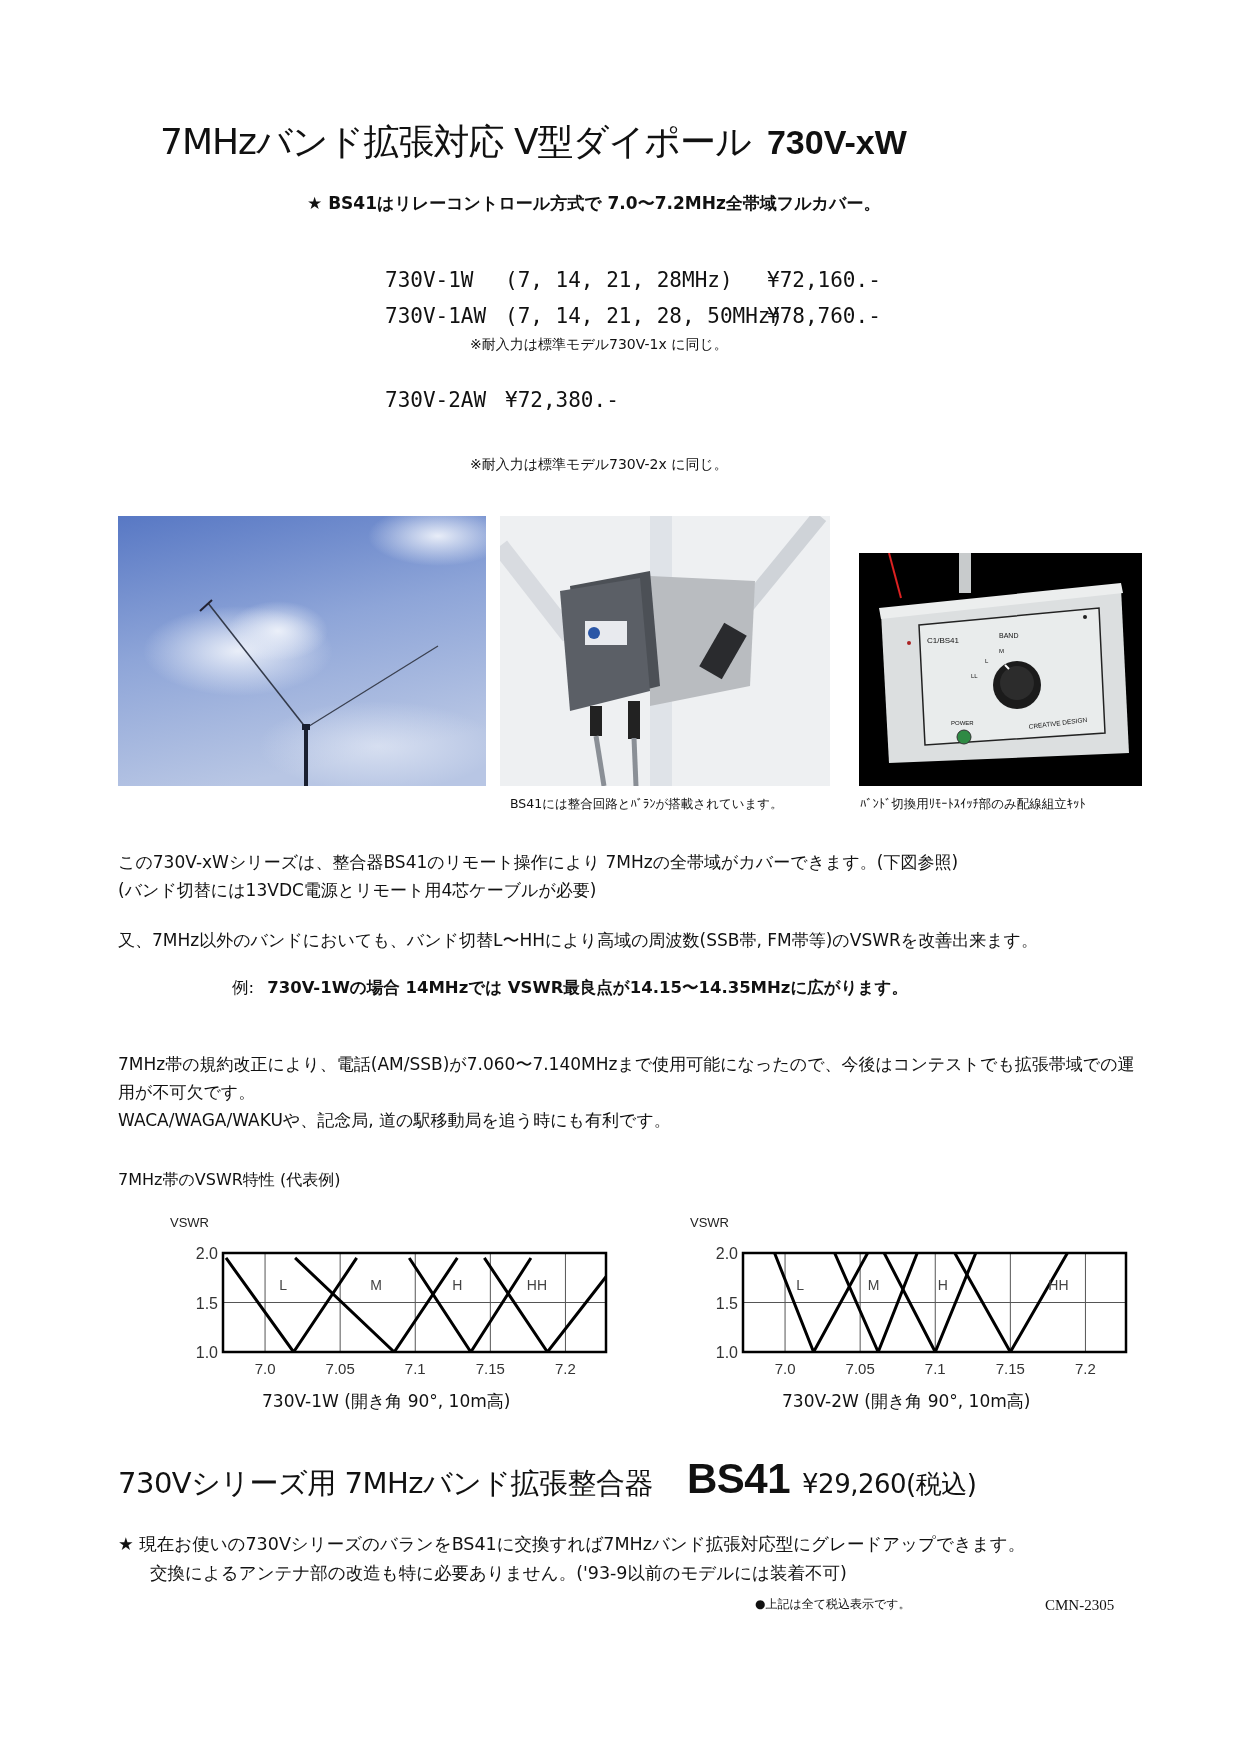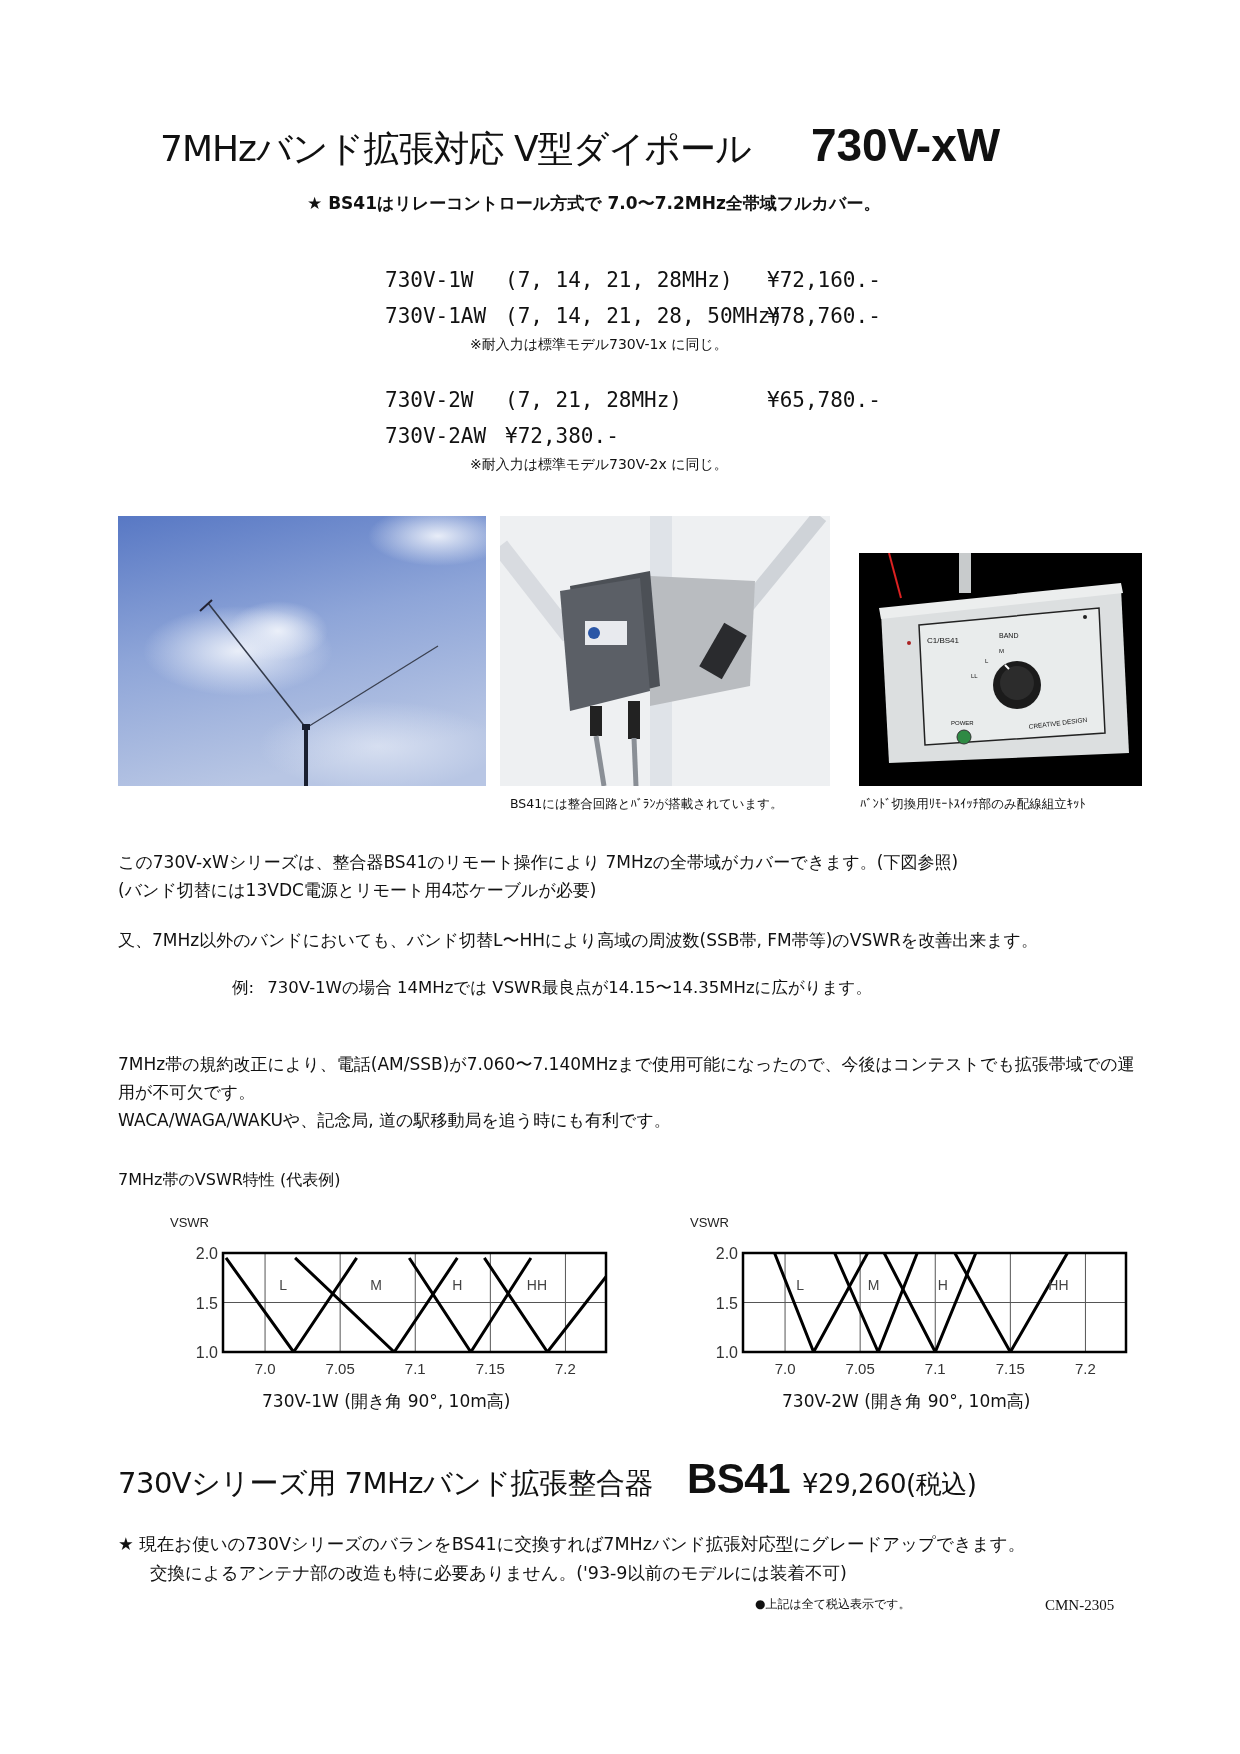--- a/index.html
+++ b/index.html
@@ -1,20 +1,20 @@
 <!DOCTYPE html>
 <html><head>
 <meta charset="utf-8">
 <style>
   html, body { margin: 0; padding: 0; background: #ffffff; }
   body { width: 1240px; height: 1754px; position: relative; overflow: hidden;
          font-family: "DejaVu Sans", "Liberation Sans", sans-serif; color: #111; }
   .abs { position: absolute; }
   .title { left: 160px; top: 118px; font-size: 36px; white-space: nowrap; letter-spacing: -1px; }
-  .title .model { font-family: "Liberation Sans", sans-serif; font-weight: bold; font-size: 46px; margin-left: 60px; letter-spacing: 0; }
+  .title .model { font-family: "Liberation Sans", sans-serif; font-weight: bold; font-size: 34px; margin-left: 16px; letter-spacing: 0; }
   .bullets { left: 307px; top: 190px; font-size: 17px; font-weight: bold; line-height: 27px; }
   .bullets div { white-space: nowrap; }
   .price-table { font-family: "DejaVu Sans Mono", "Liberation Mono", monospace; font-size: 21px; line-height: 36px; white-space: nowrap; }
   .price-row { display: flex; }
   .price-row .m { width: 120px; }
   .price-row .b { width: 262px; }
   .price-row .p { }
   .note { font-size: 14px; white-space: nowrap; }
   .photo { overflow: hidden; }
   .caption { font-size: 12.5px; white-space: nowrap; }
@@ -48,25 +48,20 @@
   </div>
   <div class="price-row">
     <span class="m">730V-1AW</span>
     <span class="b">(7, 14, 21, 28, 50MHz)</span>
     <span class="p">¥78,760.-</span>
   </div>
 </div>
 <div class="abs note" style="left:470px; top:336px;">※耐入力は標準モデル730V-1x に同じ。</div>
 
 <div class="abs price-table" style="left:385px; top:382px;">
-  <div class="price-row">
-    <span class="m">730V-2W</span>
-    <span class="b">(7, 21, 28MHz)</span>
-    <span class="p">¥65,780.-</span>
-  </div>
   <div class="price-row">
     <span class="m">730V-2AW</span>
     <span class="p">¥72,380.-</span>
   </div>
 </div>
 <div class="abs note" style="left:470px; top:456px;text-align:center;">※耐入力は標準モデル730V-2x に同じ。</div>
 
 <div class="abs photo" style="left:118px; top:516px; width:368px; height:270px;">
   <svg width="368" height="270" viewBox="0 0 368 270">
     <defs>
@@ -143,21 +138,21 @@
   <p>この730V-xWシリーズは、整合器BS41のリモート操作により 7MHzの全帯域がカバーできます。(下図参照)</p>
   <p>(バンド切替には13VDC電源とリモート用4芯ケーブルが必要)</p>
 </div>
 
 <div class="abs para" style="top:926px;">
   <p>又、7MHz以外のバンドにおいても、バンド切替L〜HHにより高域の周波数(SSB帯, FM帯等)のVSWRを改善出来ます。</p>
 </div>
 
 <div class="abs" style="left:232px; top:974px; font-size:16.5px; line-height:28px; white-space:nowrap;">
   <div><span>例:</span>
-    <span style="margin-left:8px;">730V-1Wの場合 14MHzでは VSWR最良点が14.15〜14.35MHzに広がります。</span></div>
+    <span style="margin-left:8px;font-weight:bold;">730V-1Wの場合 14MHzでは VSWR最良点が14.15〜14.35MHzに広がります。</span></div>
 </div>
 
 <div class="abs para" style="top:1050px;">
   <p>7MHz帯の規約改正により、電話(AM/SSB)が7.060〜7.140MHzまで使用可能になったので、今後はコンテストでも拡張帯域での運用が不可欠です。</p>
   <p>WACA/WAGA/WAKUや、記念局, 道の駅移動局を追う時にも有利です。</p>
 </div>
 
 <div class="abs chart-heading">7MHz帯のVSWR特性 (代表例)</div>
 
 <div class="abs" style="left:170px; top:1205px;">

